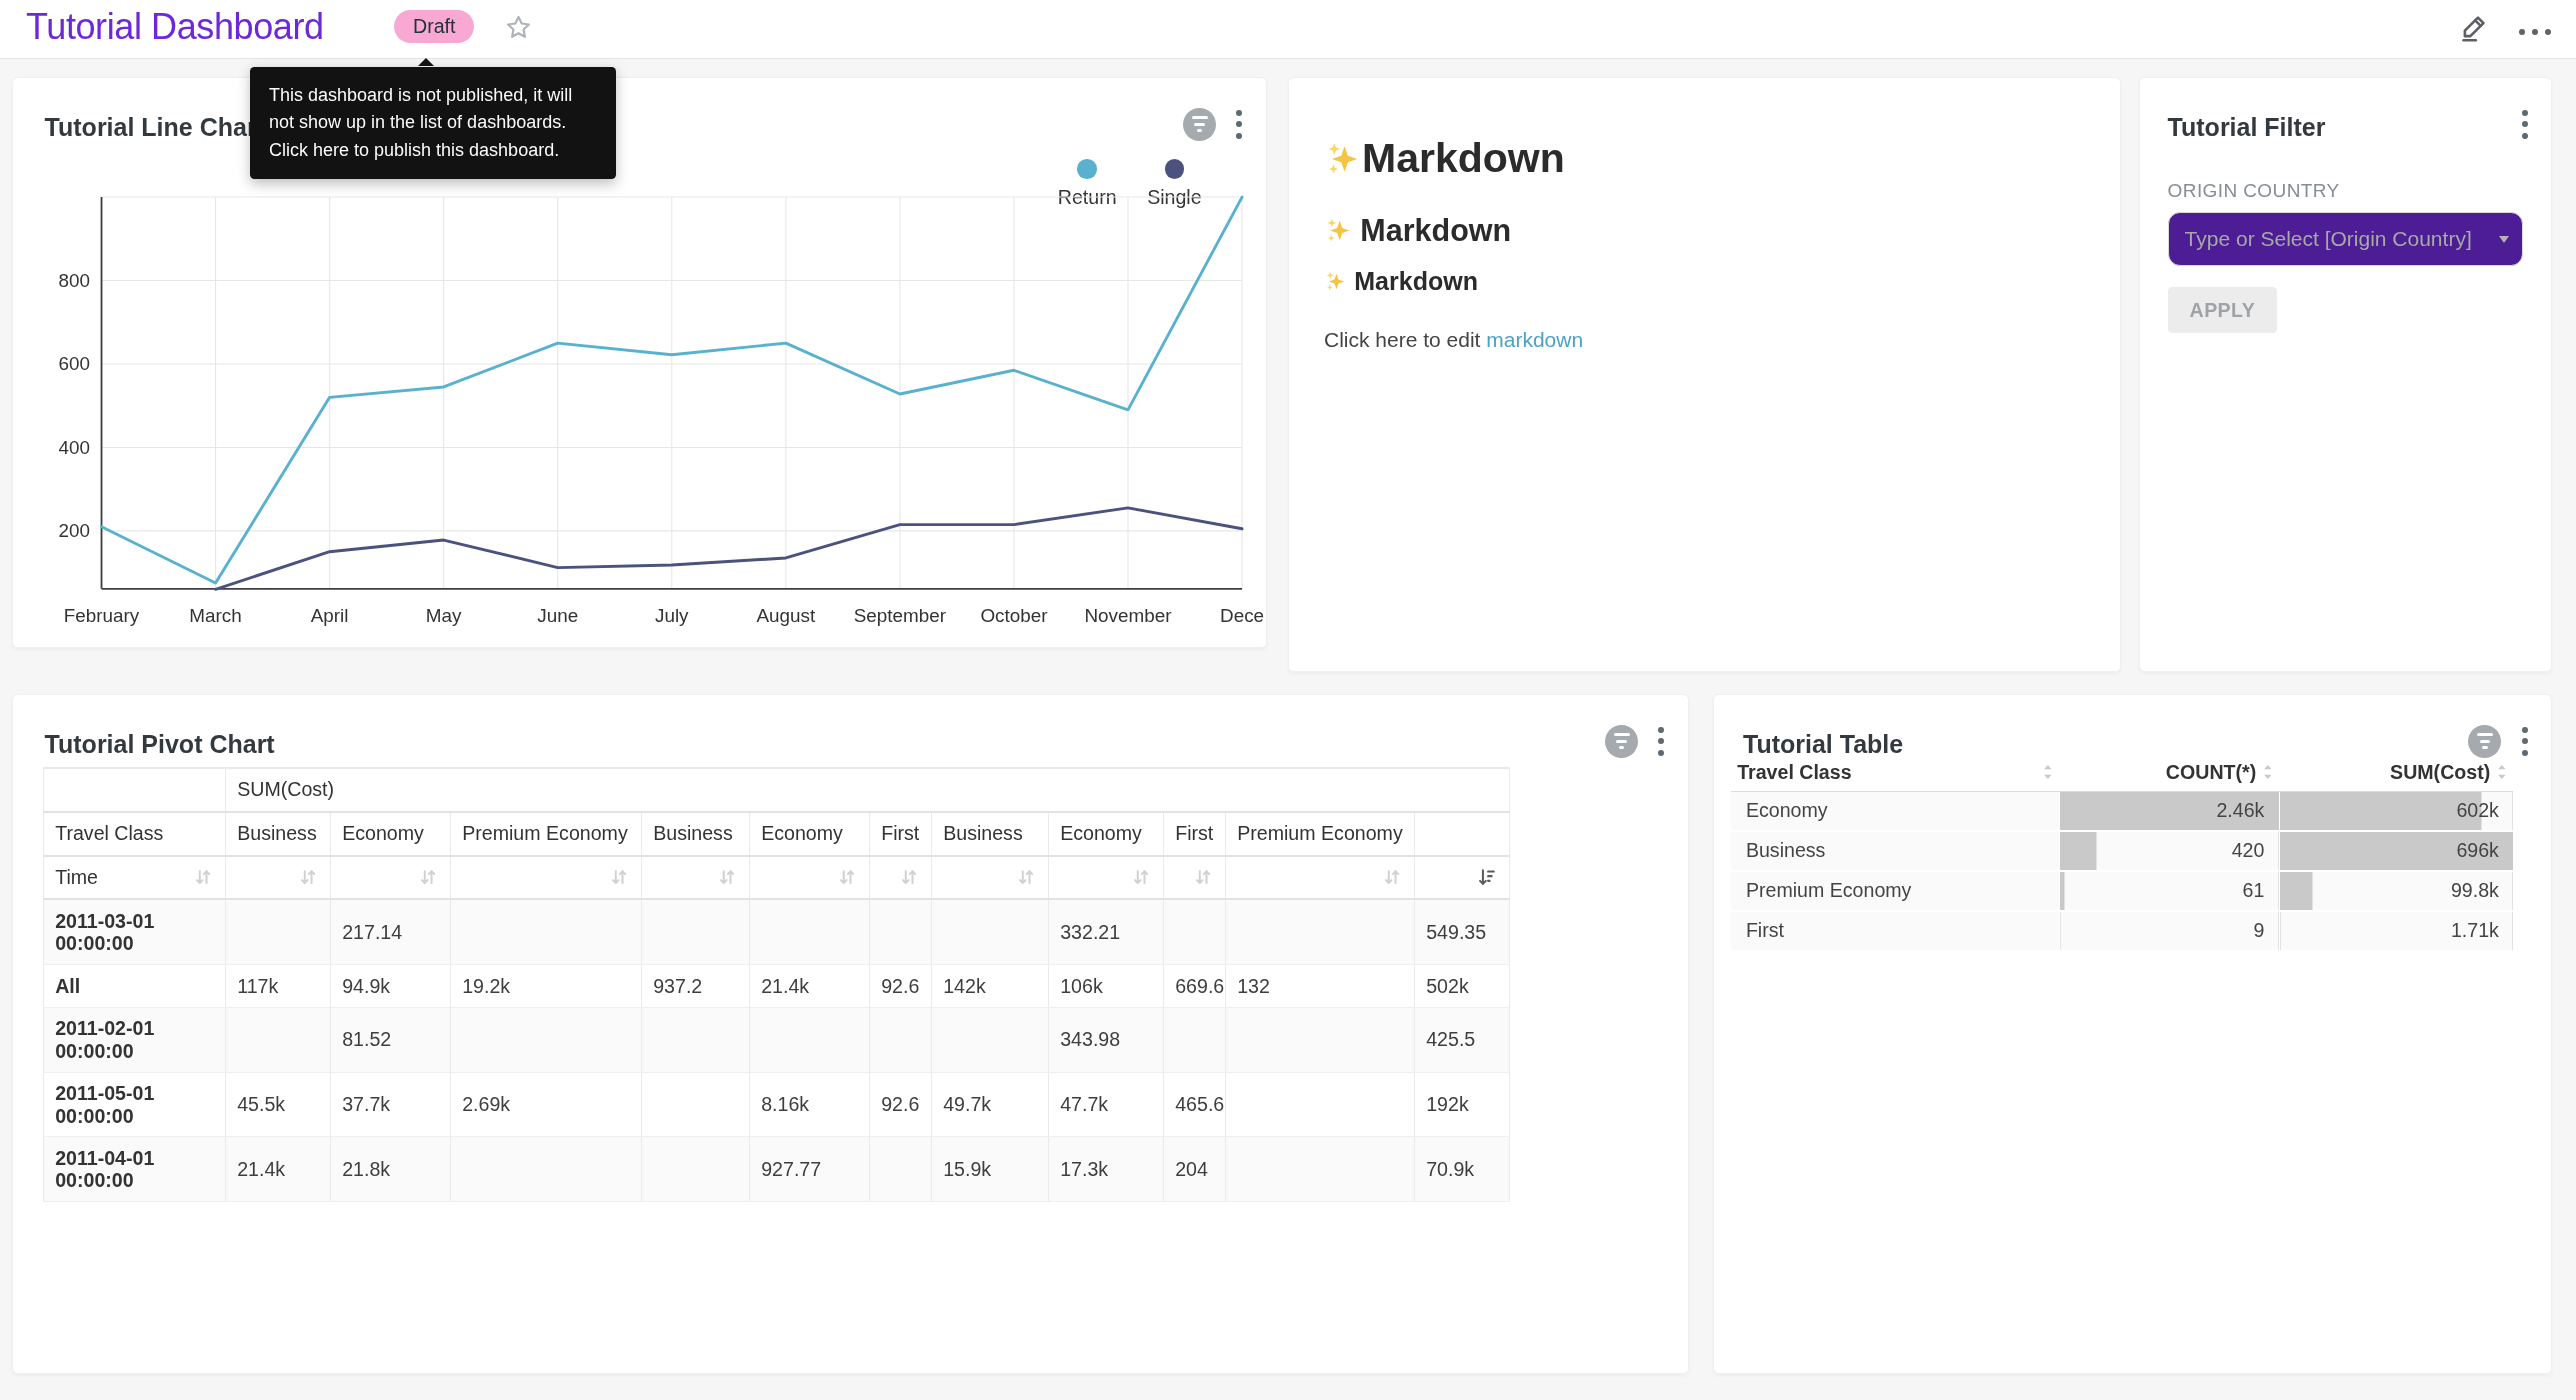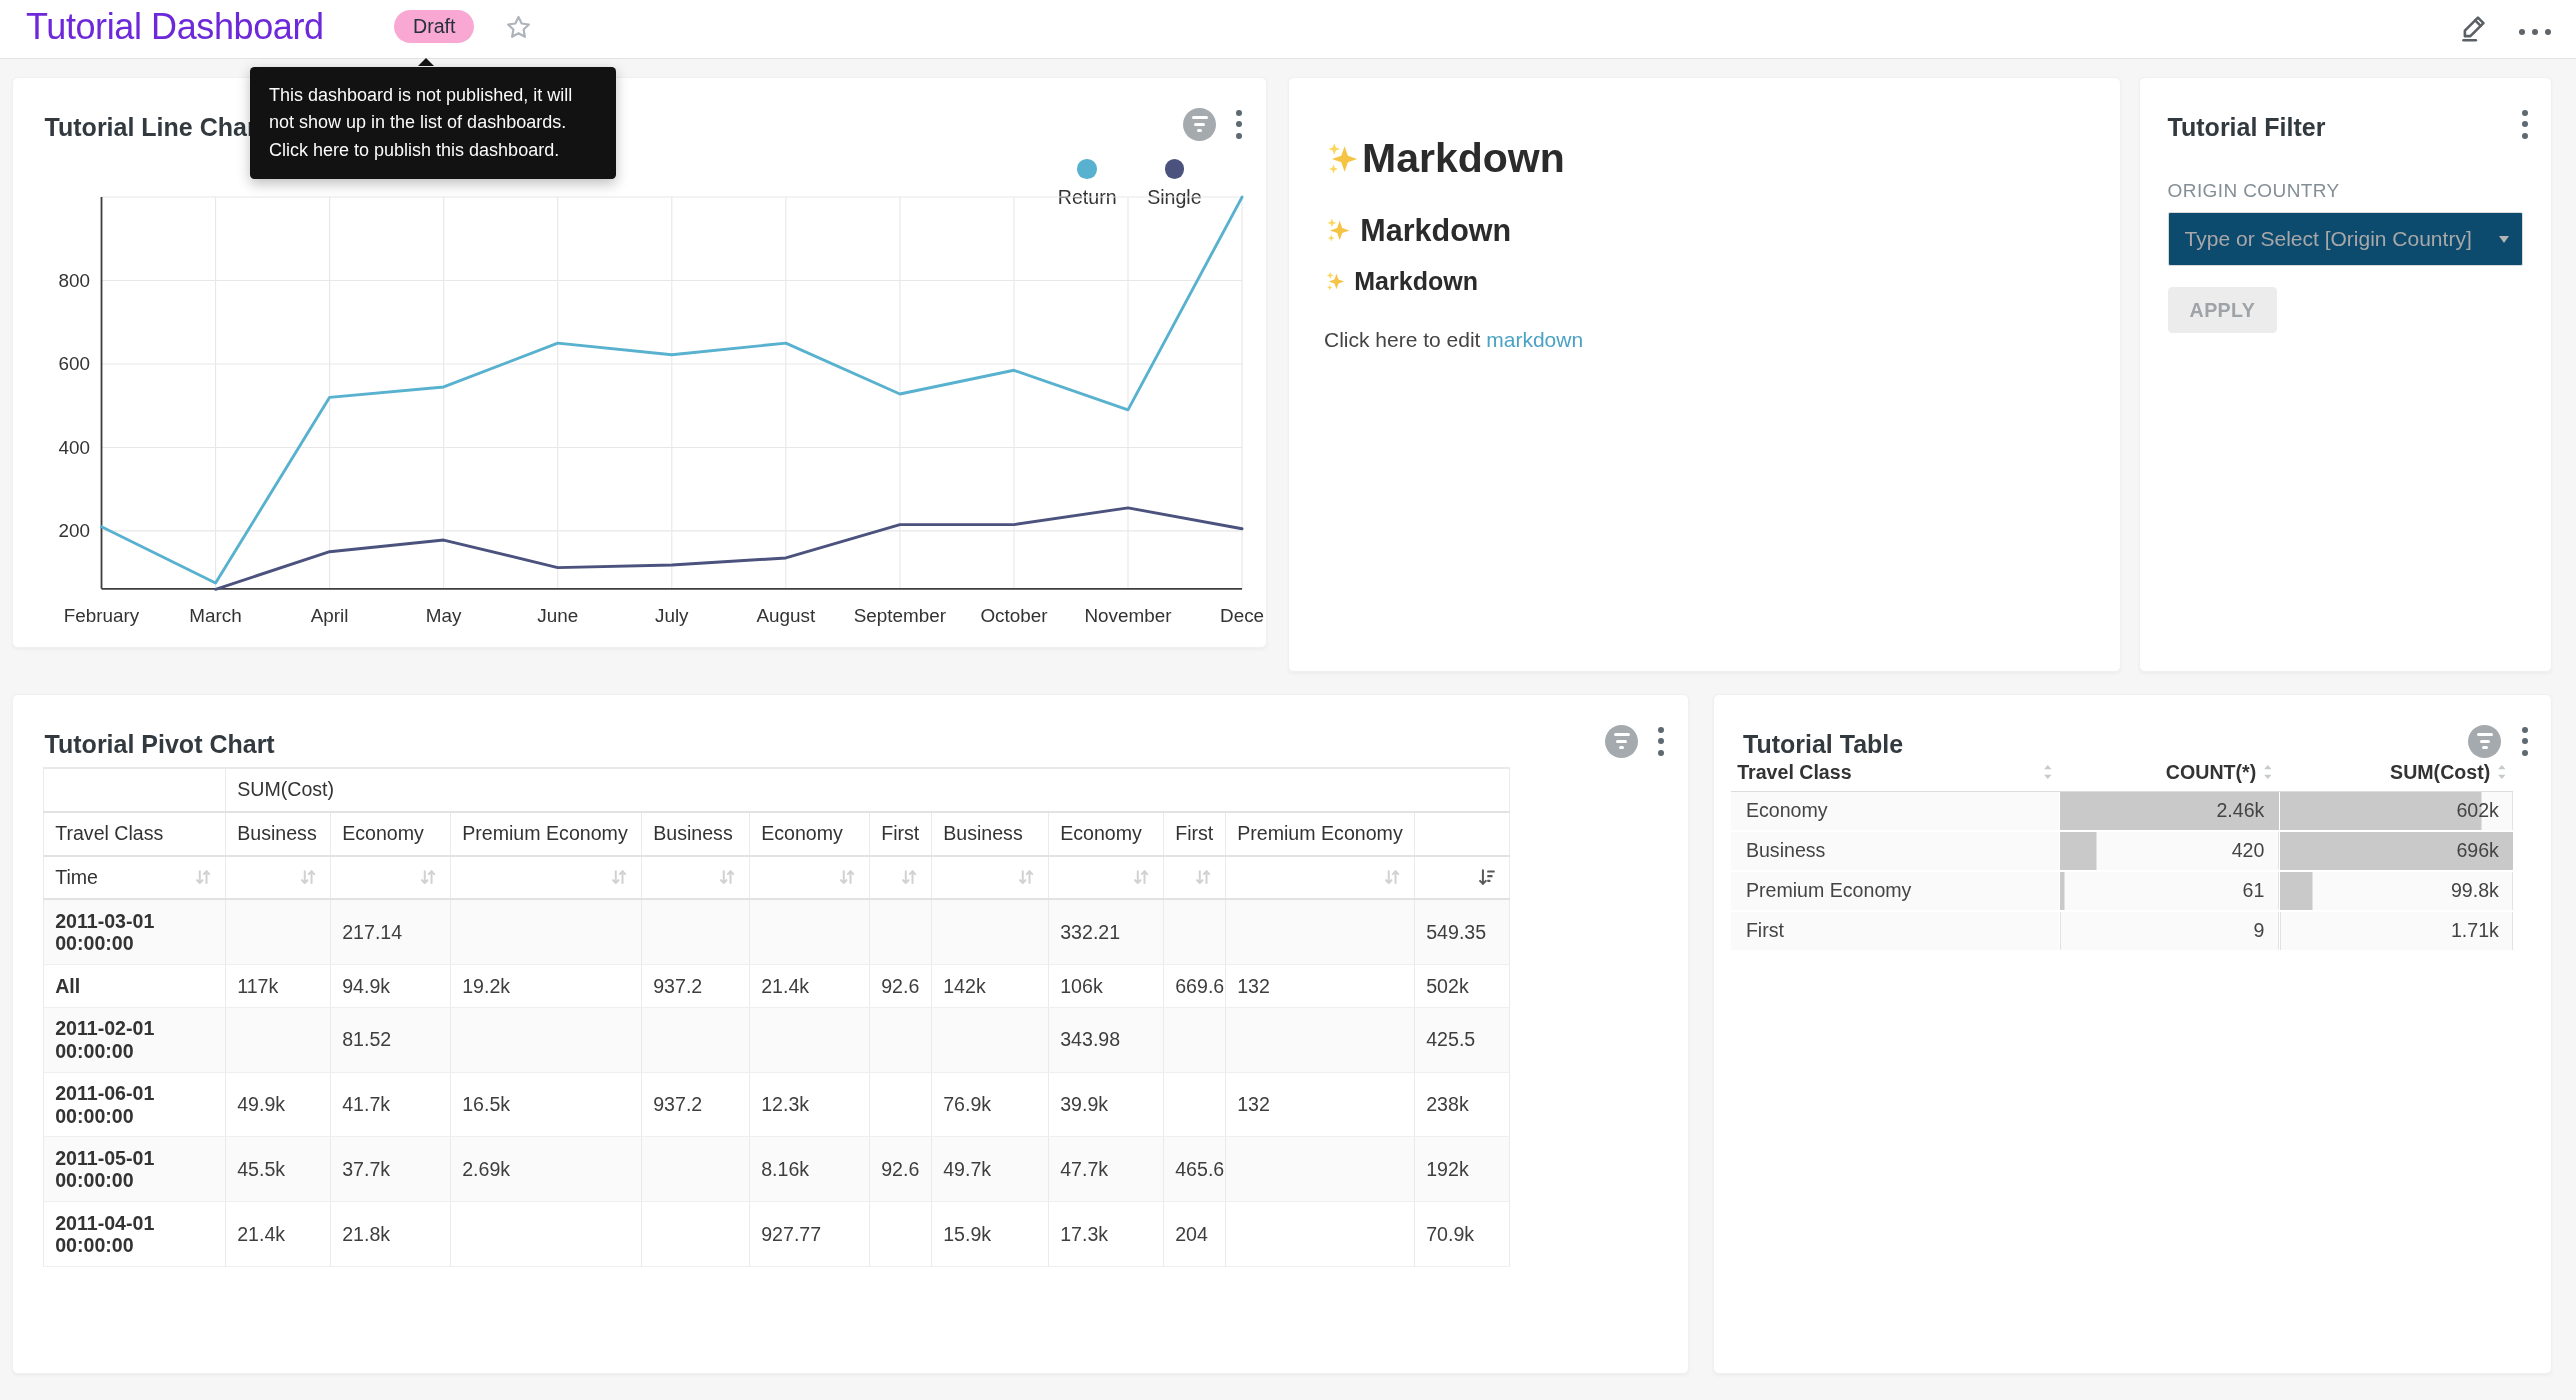--- a/index.html
+++ b/index.html
@@ -48,22 +48,22 @@
   
   #card-md .md-h{position:absolute;left:35px;color:#2B2B2B;font-weight:700;display:flex;align-items:center;}
   #md-h1{top:57px;font-size:41px;}
   #md-h2{top:135px;font-size:30.5px;gap:7.3px;}
   #md-h3{top:189px;font-size:25px;gap:7.3px;}
   #md-p{position:absolute;left:35px;top:250px;font-size:21px;color:#444;}
   #md-p a{color:#4BA2C4;text-decoration:none;cursor:pointer;}
 
   
   #f-label{position:absolute;left:27.6px;top:102px;font-size:19px;font-weight:500;color:#848E95;letter-spacing:0.4px;}
-  #f-select{position:absolute;left:27.6px;top:134px;width:353px;height:52px;border:1.5px solid #D9D9D9;border-radius:2px;
-    display:flex;align-items:center;background:#0c4a6e;cursor:pointer;}
+  #f-select{position:absolute;left:27.6px;top:134px;width:353px;height:52px;border:1.5px solid #D9D9D9;border-radius:12px;
+    display:flex;align-items:center;background:#4c1d95;cursor:pointer;}
   #f-select .ph{margin-left:16px;font-size:21px;color:#A8A8A8;white-space:nowrap;overflow:hidden;}
   #f-select .caret{position:absolute;right:13px;top:23px;width:0;height:0;border-left:5.8px solid transparent;
     border-right:5.8px solid transparent;border-top:7.3px solid #B3B3B3;}
   #f-apply{position:absolute;left:27.6px;top:209px;height:46px;padding:0 22px;background:#ECECEC;border:none;
     border-radius:4.4px;font-size:19.6px;font-weight:600;color:#9EA3A7;letter-spacing:0.4px;}
 
   
   #pivot-wrap{position:absolute;left:30px;top:72px;width:1467px;}
   #pivot-table{border-collapse:collapse;table-layout:fixed;width:1467px;font-size:19.6px;color:#3E3E3E;}
   #pivot-table th,#pivot-table td{border-right:0.7px solid #EAEAEA;border-left:0.7px solid #EAEAEA;
@@ -432,35 +432,20 @@
               <td></td>
               <td></td>
               <td></td>
               <td></td>
               <td>343.98</td>
               <td></td>
               <td></td>
               <td>425.5</td>
             </tr>
             <tr>
-              <th>2011-06-01
-00:00:00</th>
-              <td>49.9k</td>
-              <td>41.7k</td>
-              <td>16.5k</td>
-              <td>937.2</td>
-              <td>12.3k</td>
-              <td></td>
-              <td>76.9k</td>
-              <td>39.9k</td>
-              <td></td>
-              <td>132</td>
-              <td>238k</td>
-            </tr>
-            <tr>
               <th>2011-05-01
 00:00:00</th>
               <td>45.5k</td>
               <td>37.7k</td>
               <td>2.69k</td>
               <td></td>
               <td>8.16k</td>
               <td>92.6</td>
               <td>49.7k</td>
               <td>47.7k</td>

